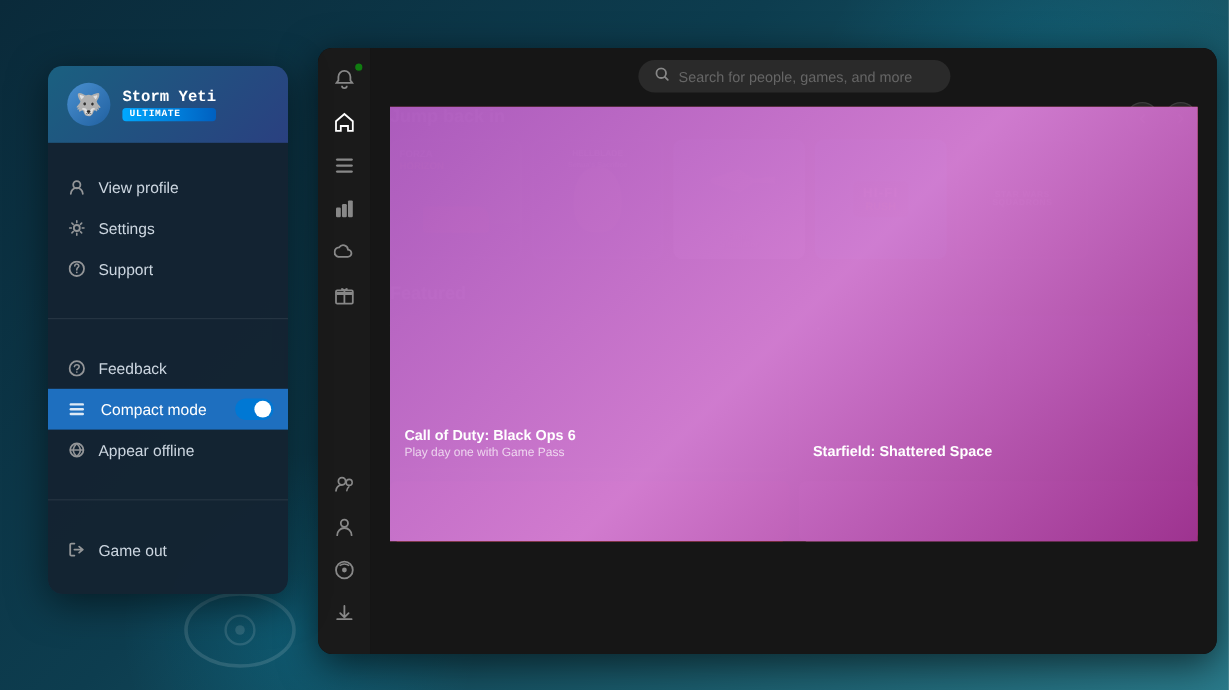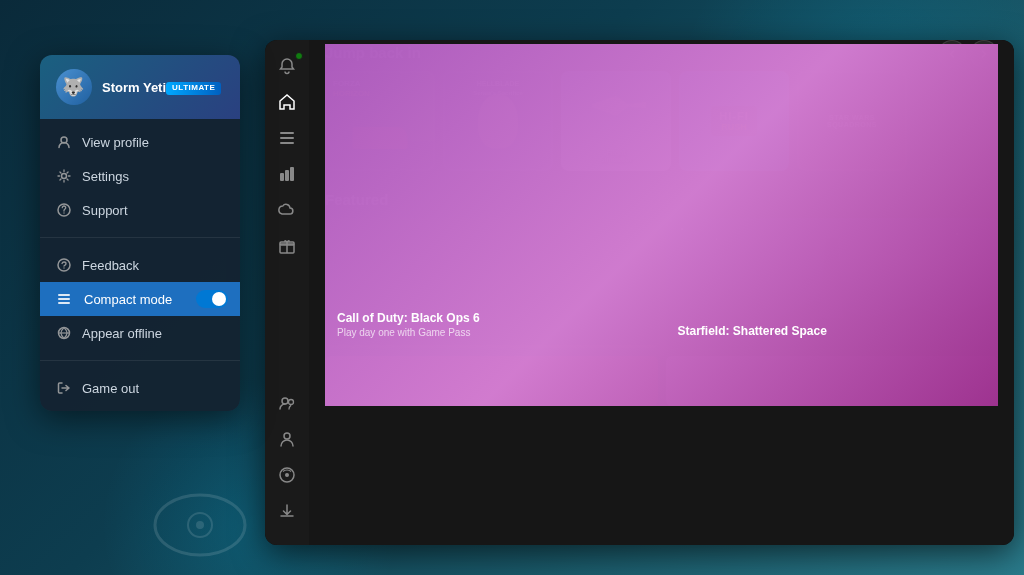--- a/index.html
+++ b/index.html
@@ -66,21 +66,22 @@
       background: linear-gradient(135deg, #4a90d0, #2060a0);
       display: flex;
       align-items: center;
       justify-content: center;
       font-size: 18px;
       flex-shrink: 0;
     }
 
     .profile-info {
       display: flex;
-      flex-direction: row;
+      flex-direction: column;
+      font-family: Liberation Mono, monospace;
     }
 
     .profile-name {
       color: white;
       font-weight: 700;
       font-size: 13px;
     }
 
     .profile-badge {
       display: inline-block;
@@ -88,21 +89,21 @@
       color: white;
       font-size: 8px;
       font-weight: 700;
       padding: 1px 6px;
       border-radius: 3px;
       letter-spacing: 0.5px;
       margin-top: 2px;
     }
 
     .menu-section {
-      padding: 6px 0;
+      padding: 20px 0;
     }
 
     .menu-item {
       display: flex;
       align-items: center;
       gap: 10px;
       padding: 9px 16px;
       color: #ccd6e0;
       font-size: 13px;
       cursor: pointer;
@@ -703,20 +704,31 @@
           <svg width="18" height="18" viewBox="0 0 18 18" fill="none">
             <path d="M9 3v9M5.5 9L9 12.5l3.5-3.5" stroke="#888" stroke-width="1.5" stroke-linecap="round" stroke-linejoin="round"></path>
             <path d="M3 14h12" stroke="#888" stroke-width="1.5" stroke-linecap="round"></path>
           </svg>
         </div>
       </div>
     </div>
 
     <div class="content-area">
 
+      <div class="search-bar-container">
+        <div class="search-bar">
+          <span class="search-bar-icon">
+            <svg width="12" height="12" viewBox="0 0 12 12" fill="none">
+              <circle cx="5" cy="5" r="4" stroke="#888" stroke-width="1.5"></circle>
+              <path d="M8 8l2.5 2.5" stroke="#888" stroke-width="1.5" stroke-linecap="round"></path>
+            </svg>
+          </span>
+          <span class="search-bar-text">Search for people, games, and more</span>
+        </div>
+      </div>
 
       <div class="content-scroll">
 
         <div style="position: relative;">
           <div style="position: absolute; right: 0; top: -4px; display: flex; gap: 4px;">
             <div class="scroll-arrow">
               <svg width="10" height="10" viewBox="0 0 10 10">
                   <path d="M6.5 2L3.5 5l3 3" stroke="#ccc" stroke-width="1.5" stroke-linecap="round" stroke-linejoin="round" fill="none"></path>
                 </svg>
             </div>

